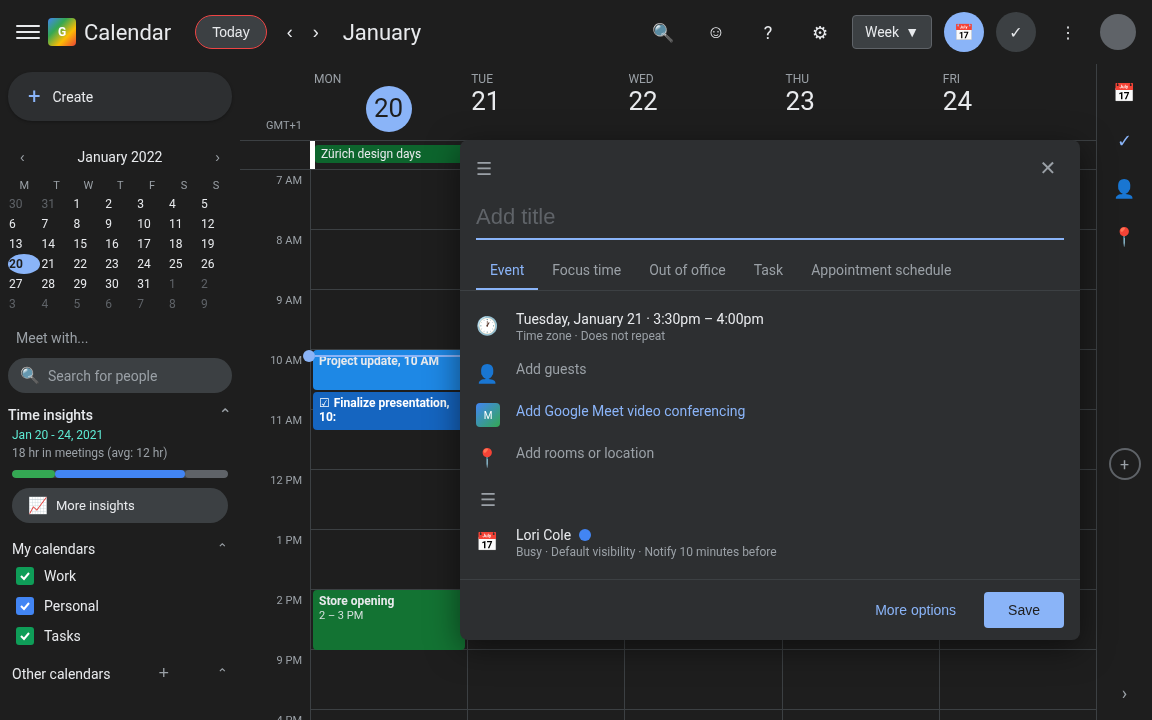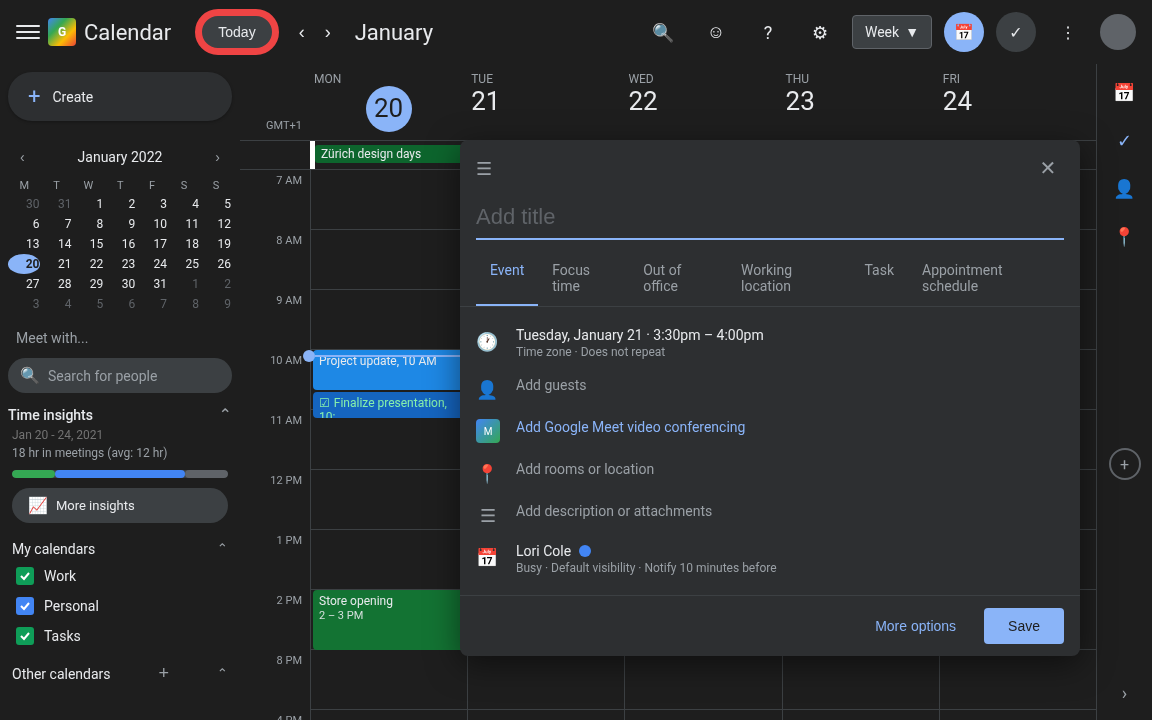--- a/index.html
+++ b/index.html
@@ -5,21 +5,21 @@
     * { box-sizing: border-box; margin: 0; padding: 0; }
     body { font-family: 'Google Sans', Roboto, Arial, sans-serif; background: #1e1e1e; color: #e8eaed; width: 1152px; height: 720px; overflow: hidden; display: flex; flex-direction: column; }
 
     
     .topbar { display: flex; align-items: center; height: 64px; padding: 0 16px; background: #1e1e1e; gap: 12px; flex-shrink: 0; }
     .topbar-left { display: flex; align-items: center; gap: 8px; }
     .hamburger-icon { width: 24px; height: 24px; display: flex; flex-direction: column; justify-content: center; gap: 4px; cursor: pointer; }
     .hamburger-icon span { display: block; height: 2px; background: #e8eaed; border-radius: 1px; }
     .google-logo { width: 28px; height: 28px; background: linear-gradient(135deg, #4285f4, #34a853, #fbbc05, #ea4335); border-radius: 4px; display: flex; align-items: center; justify-content: center; font-size: 12px; font-weight: bold; color: white; }
     .app-name { font-size: 22px; color: #e8eaed; font-weight: 400; }
-    .nav-today { background: #3c4043; border: 7px solid #ef4444; border-radius: 24px; padding: 8px 16px; font-size: 14px; color: #e8eaed; cursor: pointer; margin-left: 16px; }
+    .nav-today { background: #3c4043; border: 1px solid #ef4444; border-radius: 24px; padding: 8px 16px; font-size: 14px; color: #e8eaed; cursor: pointer; margin-left: 16px; }
     .nav-arrows { display: flex; gap: 4px; margin-left: 4px; }
     .nav-arrow { background: none; border: none; color: #e8eaed; cursor: pointer; font-size: 18px; padding: 6px 8px; border-radius: 50%; }
     .month-title { font-size: 22px; color: #e8eaed; font-weight: 400; margin-left: 8px; }
     .topbar-right { margin-left: auto; display: flex; align-items: center; gap: 12px; }
     .icon-btn { width: 40px; height: 40px; border-radius: 50%; display: flex; align-items: center; justify-content: center; cursor: pointer; color: #e8eaed; font-size: 18px; }
     .view-select { background: #3c4043; border: 1px solid #5f6368; border-radius: 4px; padding: 8px 12px; color: #e8eaed; font-size: 14px; cursor: pointer; display: flex; align-items: center; gap: 6px; }
     .cal-icon-btn { background: #8ab4f8; border-radius: 50%; width: 40px; height: 40px; display: flex; align-items: center; justify-content: center; cursor: pointer; }
     .check-icon-btn { background: #3c4043; border-radius: 50%; width: 40px; height: 40px; display: flex; align-items: center; justify-content: center; cursor: pointer; }
     .grid-icon-btn { background: none; border-radius: 50%; width: 40px; height: 40px; display: flex; align-items: center; justify-content: center; cursor: pointer; }
     .avatar { width: 36px; height: 36px; border-radius: 50%; background: #5f6368; overflow: hidden; cursor: pointer; }
@@ -33,34 +33,34 @@
     .create-plus { font-size: 22px; color: #8ab4f8; }
     .create-label { font-size: 14px; color: #e8eaed; }
 
     
     .mini-cal { padding: 4px 0; }
     .mini-cal-header { display: flex; align-items: center; justify-content: space-between; padding: 4px 8px; margin-bottom: 4px; }
     .mini-cal-title { font-size: 14px; color: #e8eaed; }
     .mini-cal-nav { background: none; border: none; color: #9aa0a6; cursor: pointer; font-size: 14px; padding: 4px; }
     .mini-cal-grid { width: 100%; border-collapse: collapse; }
     .mini-cal-grid th { font-size: 11px; color: #9aa0a6; text-align: center; padding: 2px; font-weight: 400; }
-    .mini-cal-grid td { font-size: 12px; text-align: right; padding: 3px 1px; cursor: pointer; color: #e8eaed; }
+    .mini-cal-grid td { font-size: 12px; text-align: left; padding: 3px 1px; cursor: pointer; color: #e8eaed; }
     .mini-cal-grid td.other-month { color: #5f6368; }
     .mini-cal-grid td.today { background: #8ab4f8; color: #1e1e1e; border-radius: 50%; font-weight: bold; }
 
     
     .section-title { font-size: 14px; color: #9aa0a6; margin: 12px 8px 8px; }
     .search-people { display: flex; align-items: center; gap: 8px; background: #3c4043; border-radius: 24px; padding: 8px 12px; margin: 4px 0; cursor: pointer; }
     .search-people-text { font-size: 14px; color: #9aa0a6; }
 
     
     .insights-header { display: flex; align-items: center; justify-content: space-between; margin: 8px 0 4px; }
     .insights-title { font-size: 14px; color: #e8eaed; font-weight: 500; }
     .insights-collapse { background: none; border: none; color: #9aa0a6; cursor: pointer; font-size: 16px; }
-    .insights-date { font-size: 12px; color: #737373; margin-bottom: 4px; padding: 0 4px; }
+    .insights-date { font-size: 12px; color: #5eead4; margin-bottom: 4px; padding: 0 4px; }
     .insights-hours { font-size: 12px; color: #9aa0a6; padding: 0 4px; margin-bottom: 6px; }
     .insights-bar { height: 8px; background: #3c4043; border-radius: 4px; margin: 4px; display: flex; overflow: hidden; }
     .insights-bar-fill { height: 100%; border-radius: 4px; }
     .bar-green { background: #34a853; width: 20%; }
     .bar-blue { background: #4285f4; width: 60%; }
     .bar-gray { background: #5f6368; width: 20%; }
     .more-insights-btn { display: flex; align-items: center; gap: 8px; background: #3c4043; border-radius: 20px; padding: 8px 16px; cursor: pointer; margin: 6px 4px; }
     .more-insights-label { font-size: 13px; color: #e8eaed; }
 
     
@@ -101,21 +101,21 @@
     .time-grid { display: flex; flex: 1; overflow-y: auto; }
     .time-labels { width: 70px; flex-shrink: 0; }
     .time-label { height: 60px; display: flex; align-items: flex-start; justify-content: flex-end; padding: 4px 8px 0 0; font-size: 11px; color: #9aa0a6; }
     .time-cols { flex: 1; display: flex; position: relative; }
     .time-col { flex: 1; border-left: 1px solid #3c4043; position: relative; }
     .hour-line { height: 60px; border-bottom: 1px solid #3c4043; }
     .current-time { position: absolute; left: -8px; right: 0; display: flex; align-items: center; z-index: 5; }
     .current-time-dot { width: 12px; height: 12px; background: #8ab4f8; border-radius: 50%; margin-right: 0; flex-shrink: 0; }
     .current-time-line { flex: 1; height: 2px; background: #8ab4f8; }
     .event { position: absolute; border-radius: 4px; padding: 4px 6px; font-size: 12px; overflow: hidden; cursor: pointer; }
-    .event-title { font-weight: 400; text-align: center; }
+    .event-title { font-weight: 700; text-align: center; }
     .event-time { font-size: 11px; opacity: 0.9; }
 
     
     .dialog-overlay { position: fixed; top: 0; left: 0; right: 0; bottom: 0; z-index: 100; }
     .dialog { position: fixed; top: 140px; left: 460px; width: 620px; background: #2d2f31; border-radius: 8px; box-shadow: 0 8px 32px rgba(0,0,0,0.5); z-index: 101; padding: 0; }
     .dialog-topbar { display: flex; align-items: center; padding: 12px 16px 0; gap: 8px; }
     .dialog-drag { color: #9aa0a6; font-size: 18px; }
     .dialog-close { margin-left: auto; background: none; border: none; color: #9aa0a6; font-size: 20px; cursor: pointer; width: 32px; height: 32px; display: flex; align-items: center; justify-content: center; border-radius: 50%; }
     .dialog-title-input { width: 100%; background: none; border: none; border-bottom: 2px solid #8ab4f8; color: #e8eaed; font-size: 22px; padding: 8px 0; outline: none; margin: 12px 16px; width: calc(100% - 32px); }
     .dialog-title-input::placeholder { color: #5f6368; }
@@ -365,41 +365,41 @@
     <div class="time-grid">
       <div class="time-labels" id="time-labels">
           <div class="time-label">7 AM</div>
           <div class="time-label">8 AM</div>
           <div class="time-label">9 AM</div>
           <div class="time-label">10 AM</div>
           <div class="time-label">11 AM</div>
           <div class="time-label">12 PM</div>
           <div class="time-label">1 PM</div>
           <div class="time-label">2 PM</div>
-          <div class="time-label">8 PM</div>
+          <div class="time-label">9 PM</div>
           <div class="time-label">4 PM</div>
         </div>
       <div class="time-cols" id="time-cols">
           <div class="time-col" style="position: relative;">
             <div class="hour-line"></div>
             <div class="hour-line"></div>
             <div class="hour-line"></div>
             <div class="hour-line"></div>
             <div class="hour-line"></div>
             <div class="hour-line"></div>
             <div class="hour-line"></div>
             <div class="hour-line"></div>
             <div class="hour-line"></div>
             <div class="hour-line"></div>
             <div class="current-time" style="top: 180px;">
               <div class="current-time-dot"></div>
               <div class="current-time-line"></div>
             </div>
             <div class="event" style="top: 180px; height: 40px; left: 2px; right: 2px; background: rgb(30, 136, 229); color: rgb(232, 234, 237);"><span class="event-title">Project update, 10 AM</span></div>
-            <div class="event" style="top: 222px; height: 26px; left: 2px; right: 2px; background: rgb(21, 101, 192); color: #86efac;"><span style="margin-right:4px">☑</span><span class="event-title">Finalize presentation, 10:</span></div>
+            <div class="event" style="top: 222px; height: 38px; left: 2px; right: 2px; background: rgb(21, 101, 192); color: #ffffff;"><span style="margin-right:4px">☑</span><span class="event-title">Finalize presentation, 10:</span></div>
             <div class="event" style="top: 420px; height: 60px; left: 2px; right: 2px; background: rgb(19, 115, 51); color: rgb(232, 234, 237);"><span class="event-title">Store opening</span><br><span class="event-time">2 – 3 PM</span></div>
           </div>
           <div class="time-col" style="position: relative;">
             <div class="hour-line"></div>
             <div class="hour-line"></div>
             <div class="hour-line"></div>
             <div class="hour-line"></div>
             <div class="hour-line"></div>
             <div class="hour-line"></div>
             <div class="hour-line"></div>
@@ -461,21 +461,20 @@
   <div class="dialog">
     <div class="dialog-topbar">
       <span class="dialog-drag">☰</span>
       <button class="dialog-close">✕</button>
     </div>
     <input class="dialog-title-input" placeholder="Add title" style="">
     <div class="dialog-tabs" id="dialog-tabs">
         <div class="dialog-tab active">Event</div>
         <div class="dialog-tab">Focus time</div>
         <div class="dialog-tab">Out of office</div>
-        <div class="dialog-tab">Working location</div>
         <div class="dialog-tab">Task</div>
         <div class="dialog-tab">Appointment schedule</div>
       </div>
     <div class="dialog-body">
 
       <div class="dialog-row">
         <div class="dialog-row-icon">🕐</div>
         <div class="dialog-row-content">
           <div class="dialog-row-main">Tuesday, January 21  ·  3:30pm – 4:00pm</div>
           <div class="dialog-row-sub">Time zone · Does not repeat</div>
@@ -500,23 +499,20 @@
 
       <div class="dialog-row">
         <div class="dialog-row-icon">📍</div>
         <div class="dialog-row-content">
           <span class="dialog-row-placeholder">Add rooms or location</span>
         </div>
       </div>
 
       <div class="dialog-row">
         <div class="dialog-row-icon">☰</div>
-        <div class="dialog-row-content">
-          <span class="dialog-row-placeholder">Add description or attachments</span>
-        </div>
       </div>
 
       <div class="dialog-row">
         <div class="dialog-row-icon">📅</div>
         <div class="dialog-row-content">
           <div class="dialog-calendar">
             <span class="dialog-row-main">Lori Cole</span>
             <div class="cal-dot"></div>
           </div>
           <div class="dialog-row-sub">Busy · Default visibility · Notify 10 minutes before</div>

